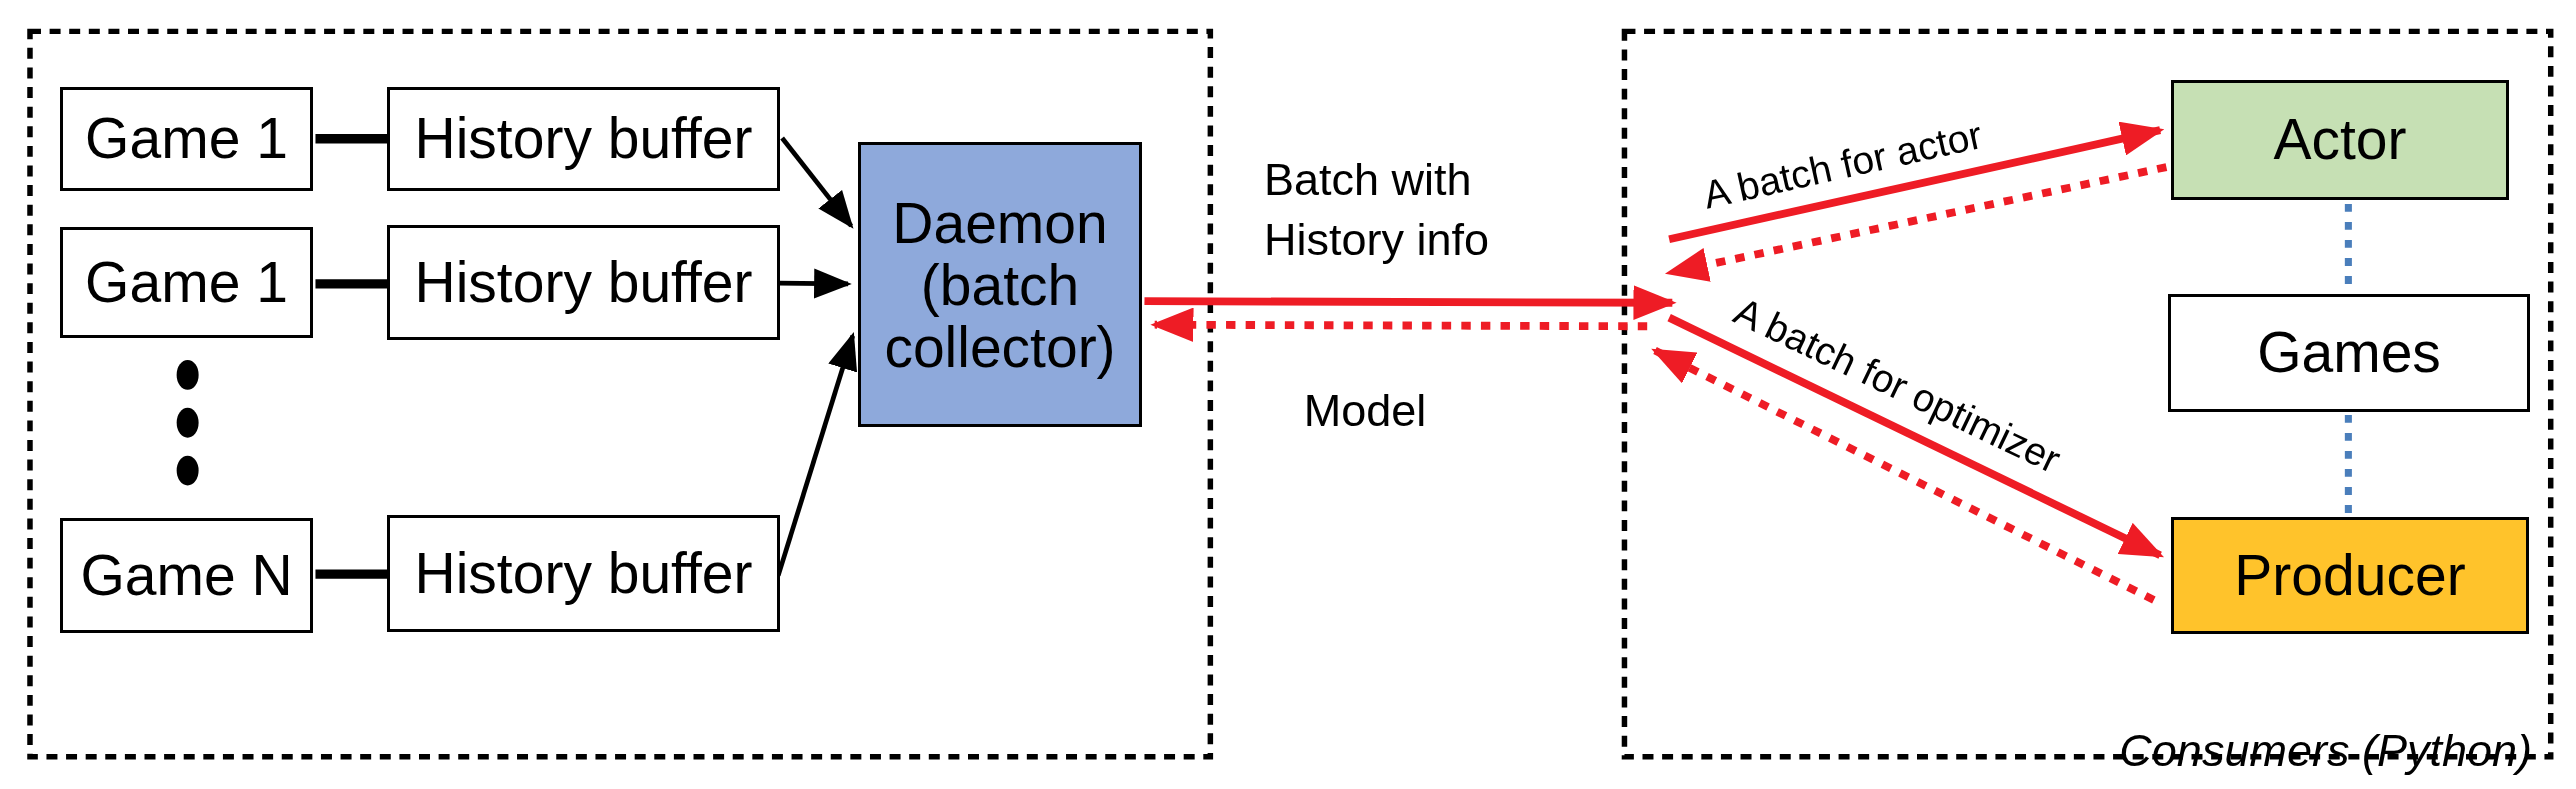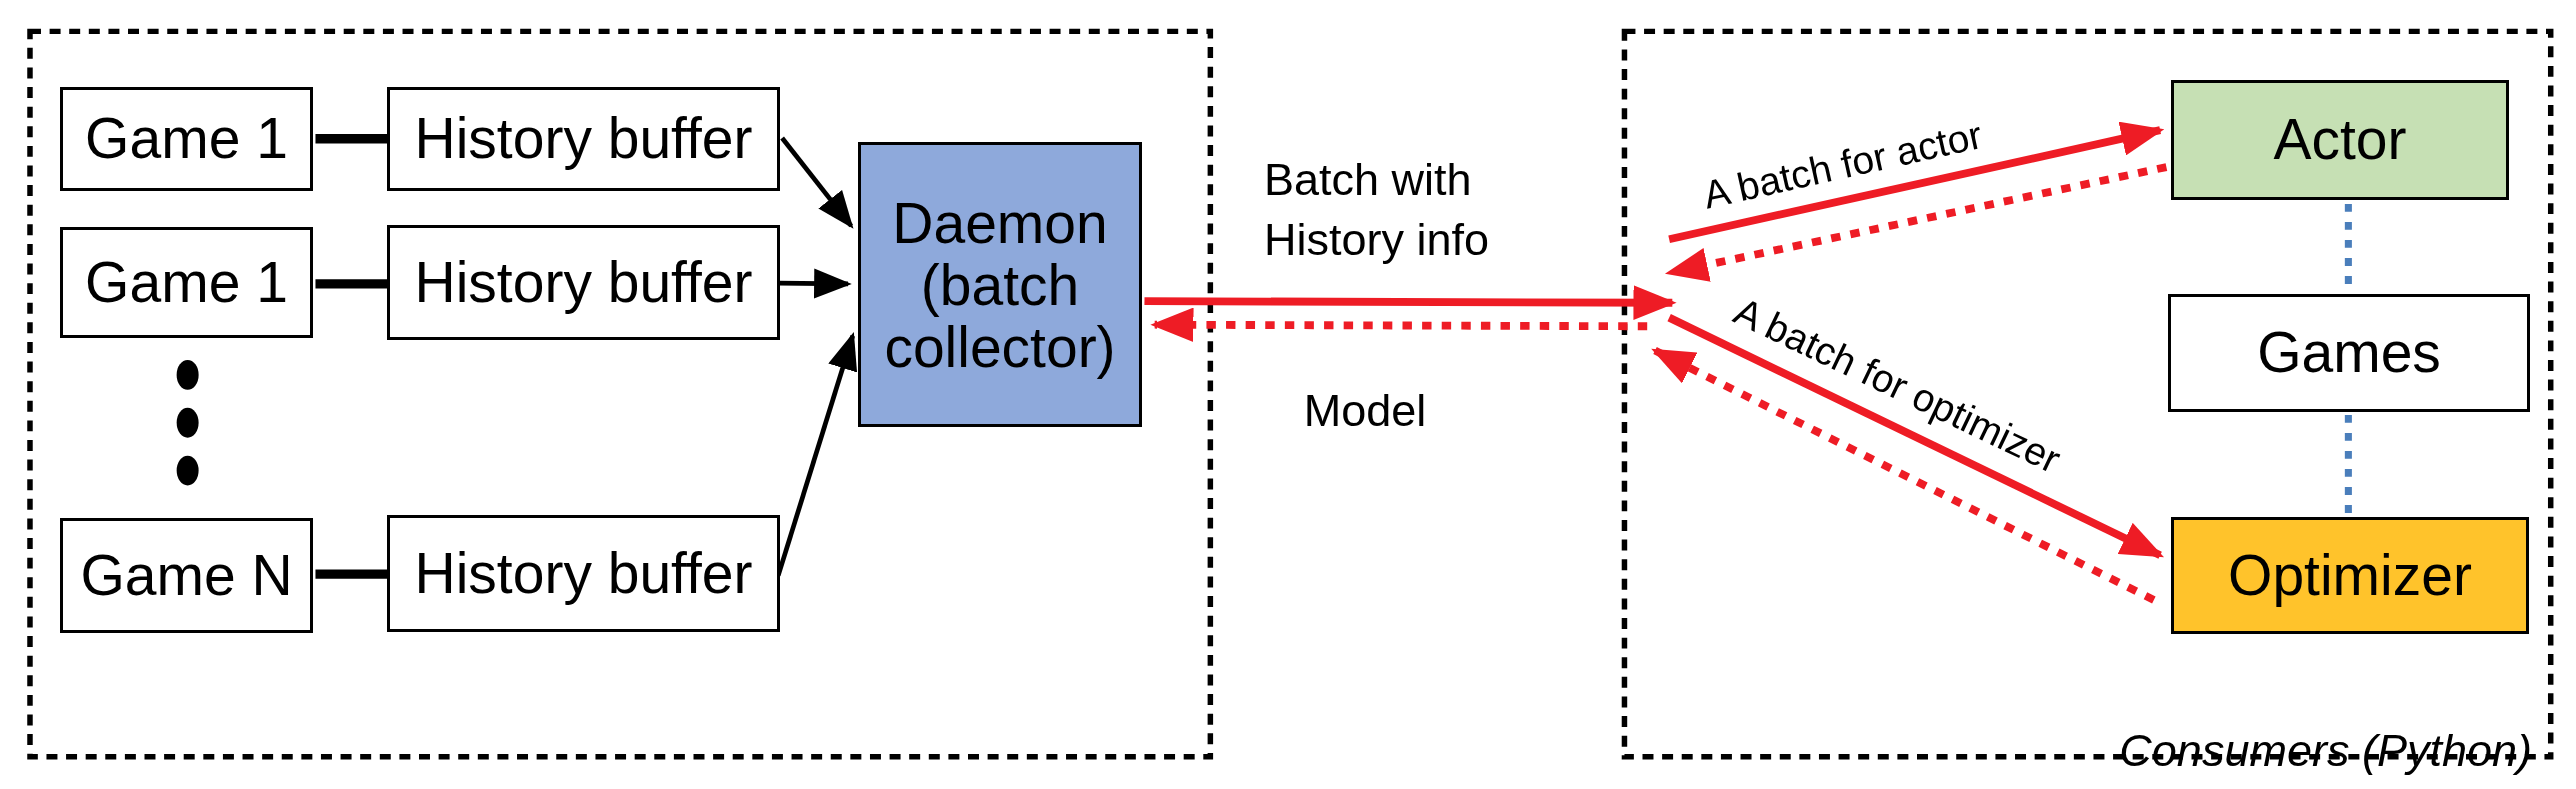--- a/index.html
+++ b/index.html
@@ -117,21 +117,21 @@
   <div class="box" id="box-hb3">History buffer</div>
 
   <div class="box" id="box-daemon">
     <div>Daemon</div>
     <div>(batch</div>
     <div>collector)</div>
   </div>
 
   <div class="box" id="box-actor">Actor</div>
   <div class="box" id="box-model">Games</div>
-  <div class="box" id="box-optimizer">Optimizer</div>
+  <div class="box" id="box-optimizer">Producer</div>
 
   <div class="floating" id="label-batch">
     <div>Batch with</div>
     <div>History info</div>
   </div>
   <div class="floating" id="label-reply">Model</div>
 
   <div class="rot" id="label-actor-batch">A batch for actor</div>
   <div class="rot" id="label-opt-batch">A batch for optimizer</div>
 

